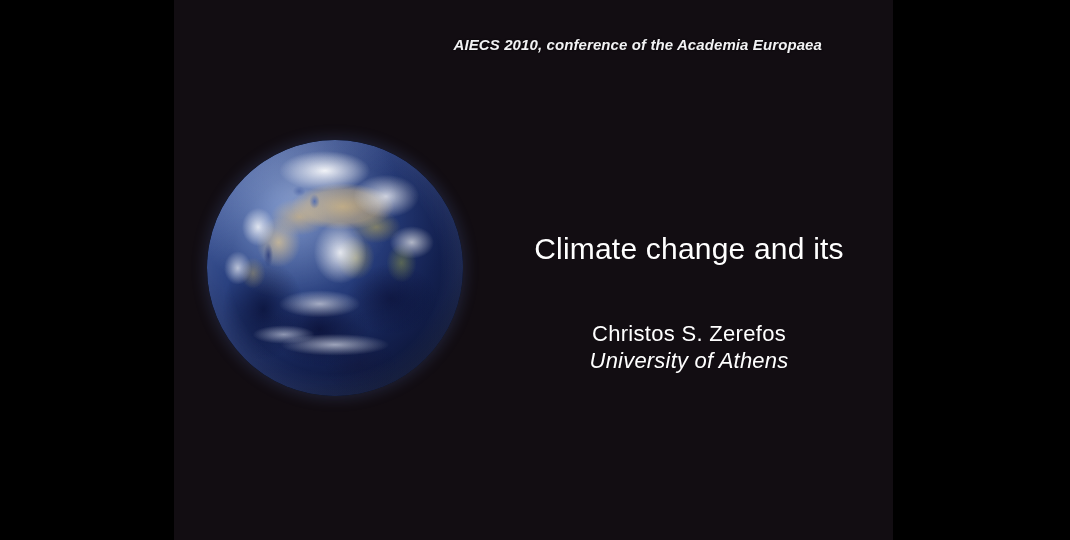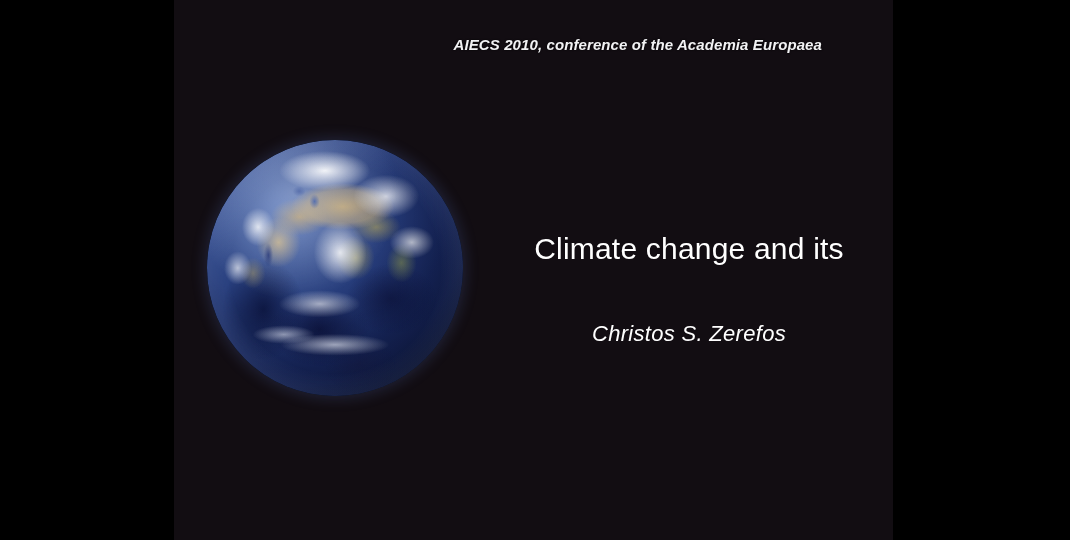--- a/index.html
+++ b/index.html
@@ -155,21 +155,20 @@
     text-align: center;
     color: #ffffff;
   }
   #author-name {
     display: block;
     font-size: 22px;
     font-weight: 400;
     line-height: 27px;
     letter-spacing: 0.3px;
     white-space: nowrap;
-    font-style: italic;
   }
   #author-affiliation {
     display: block;
     font-size: 22px;
     font-style: italic;
     font-weight: 400;
     line-height: 28px;
     letter-spacing: 0.2px;
     white-space: nowrap;
   }
@@ -196,16 +195,17 @@
         <div class="earth-layer" id="shade"></div>
       </div>
     </div>
 
     <div id="slide-title">
       <span class="title-line">Climate change and its</span>
     </div>
 
     <div id="author-block">
       <span id="author-name">Christos S. Zerefos</span>
+      <span id="author-affiliation">University of Athens</span>
     </div>
 
   </div>
 </div>
 
 </body></html>

